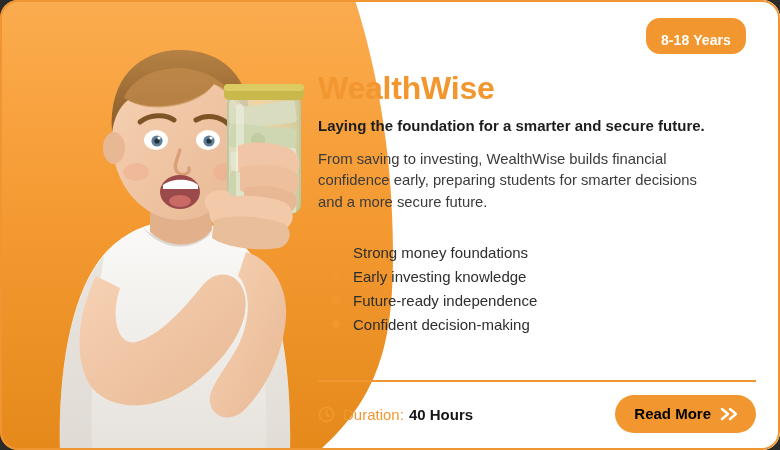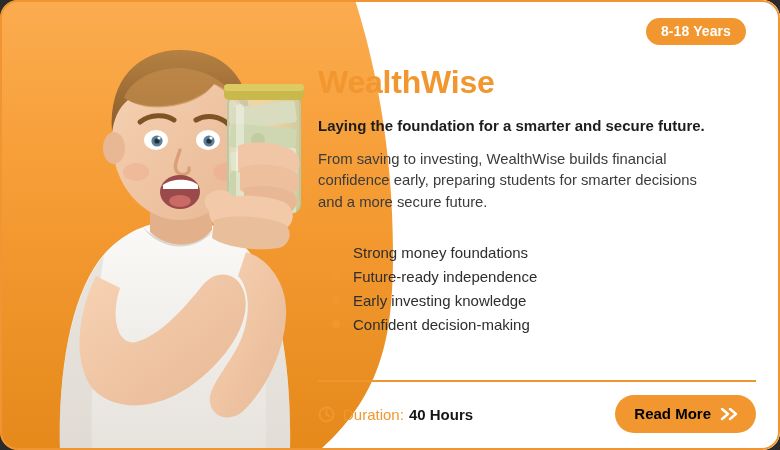--- a/index.html
+++ b/index.html
@@ -64,30 +64,30 @@
   }
 
   .badge {
     position: absolute;
     right: 12px;
     top: 18px;
     background: #F2972F;
     color: #ffffff;
     font-size: 14px;
     font-weight: bold;
-    padding: 5px 15px 6px;
+    padding: 14px 15px 6px;
     border-radius: 14px;
     letter-spacing: 0.1px;
     white-space: nowrap;
   }
 
   .title {
     position: absolute;
     left: 0;
-    top: 66px;
+    top: 72px;
     font-size: 32px;
     font-weight: bold;
     color: #F2972F;
     letter-spacing: -0.2px;
     line-height: 1;
   }
 
   .subtitle {
     position: absolute;
     left: 0;
@@ -314,25 +314,25 @@
 
     <div class="desc">From saving to investing, WealthWise builds financial confidence early, preparing students for smarter decisions and a more secure future.</div>
 
     <ul class="bullets">
       <li>
         <span class="dot"></span>
         <span>Strong money foundations</span>
       </li>
       <li>
         <span class="dot"></span>
-        <span>Future-ready independence</span>
+        <span>Early investing knowledge</span>
       </li>
       <li>
         <span class="dot"></span>
-        <span>Early investing knowledge</span>
+        <span>Future-ready independence</span>
       </li>
       <li>
         <span class="dot"></span>
         <span>Confident decision-making</span>
       </li>
     </ul>
 
     <div class="divider"></div>
 
     <div class="footer">

